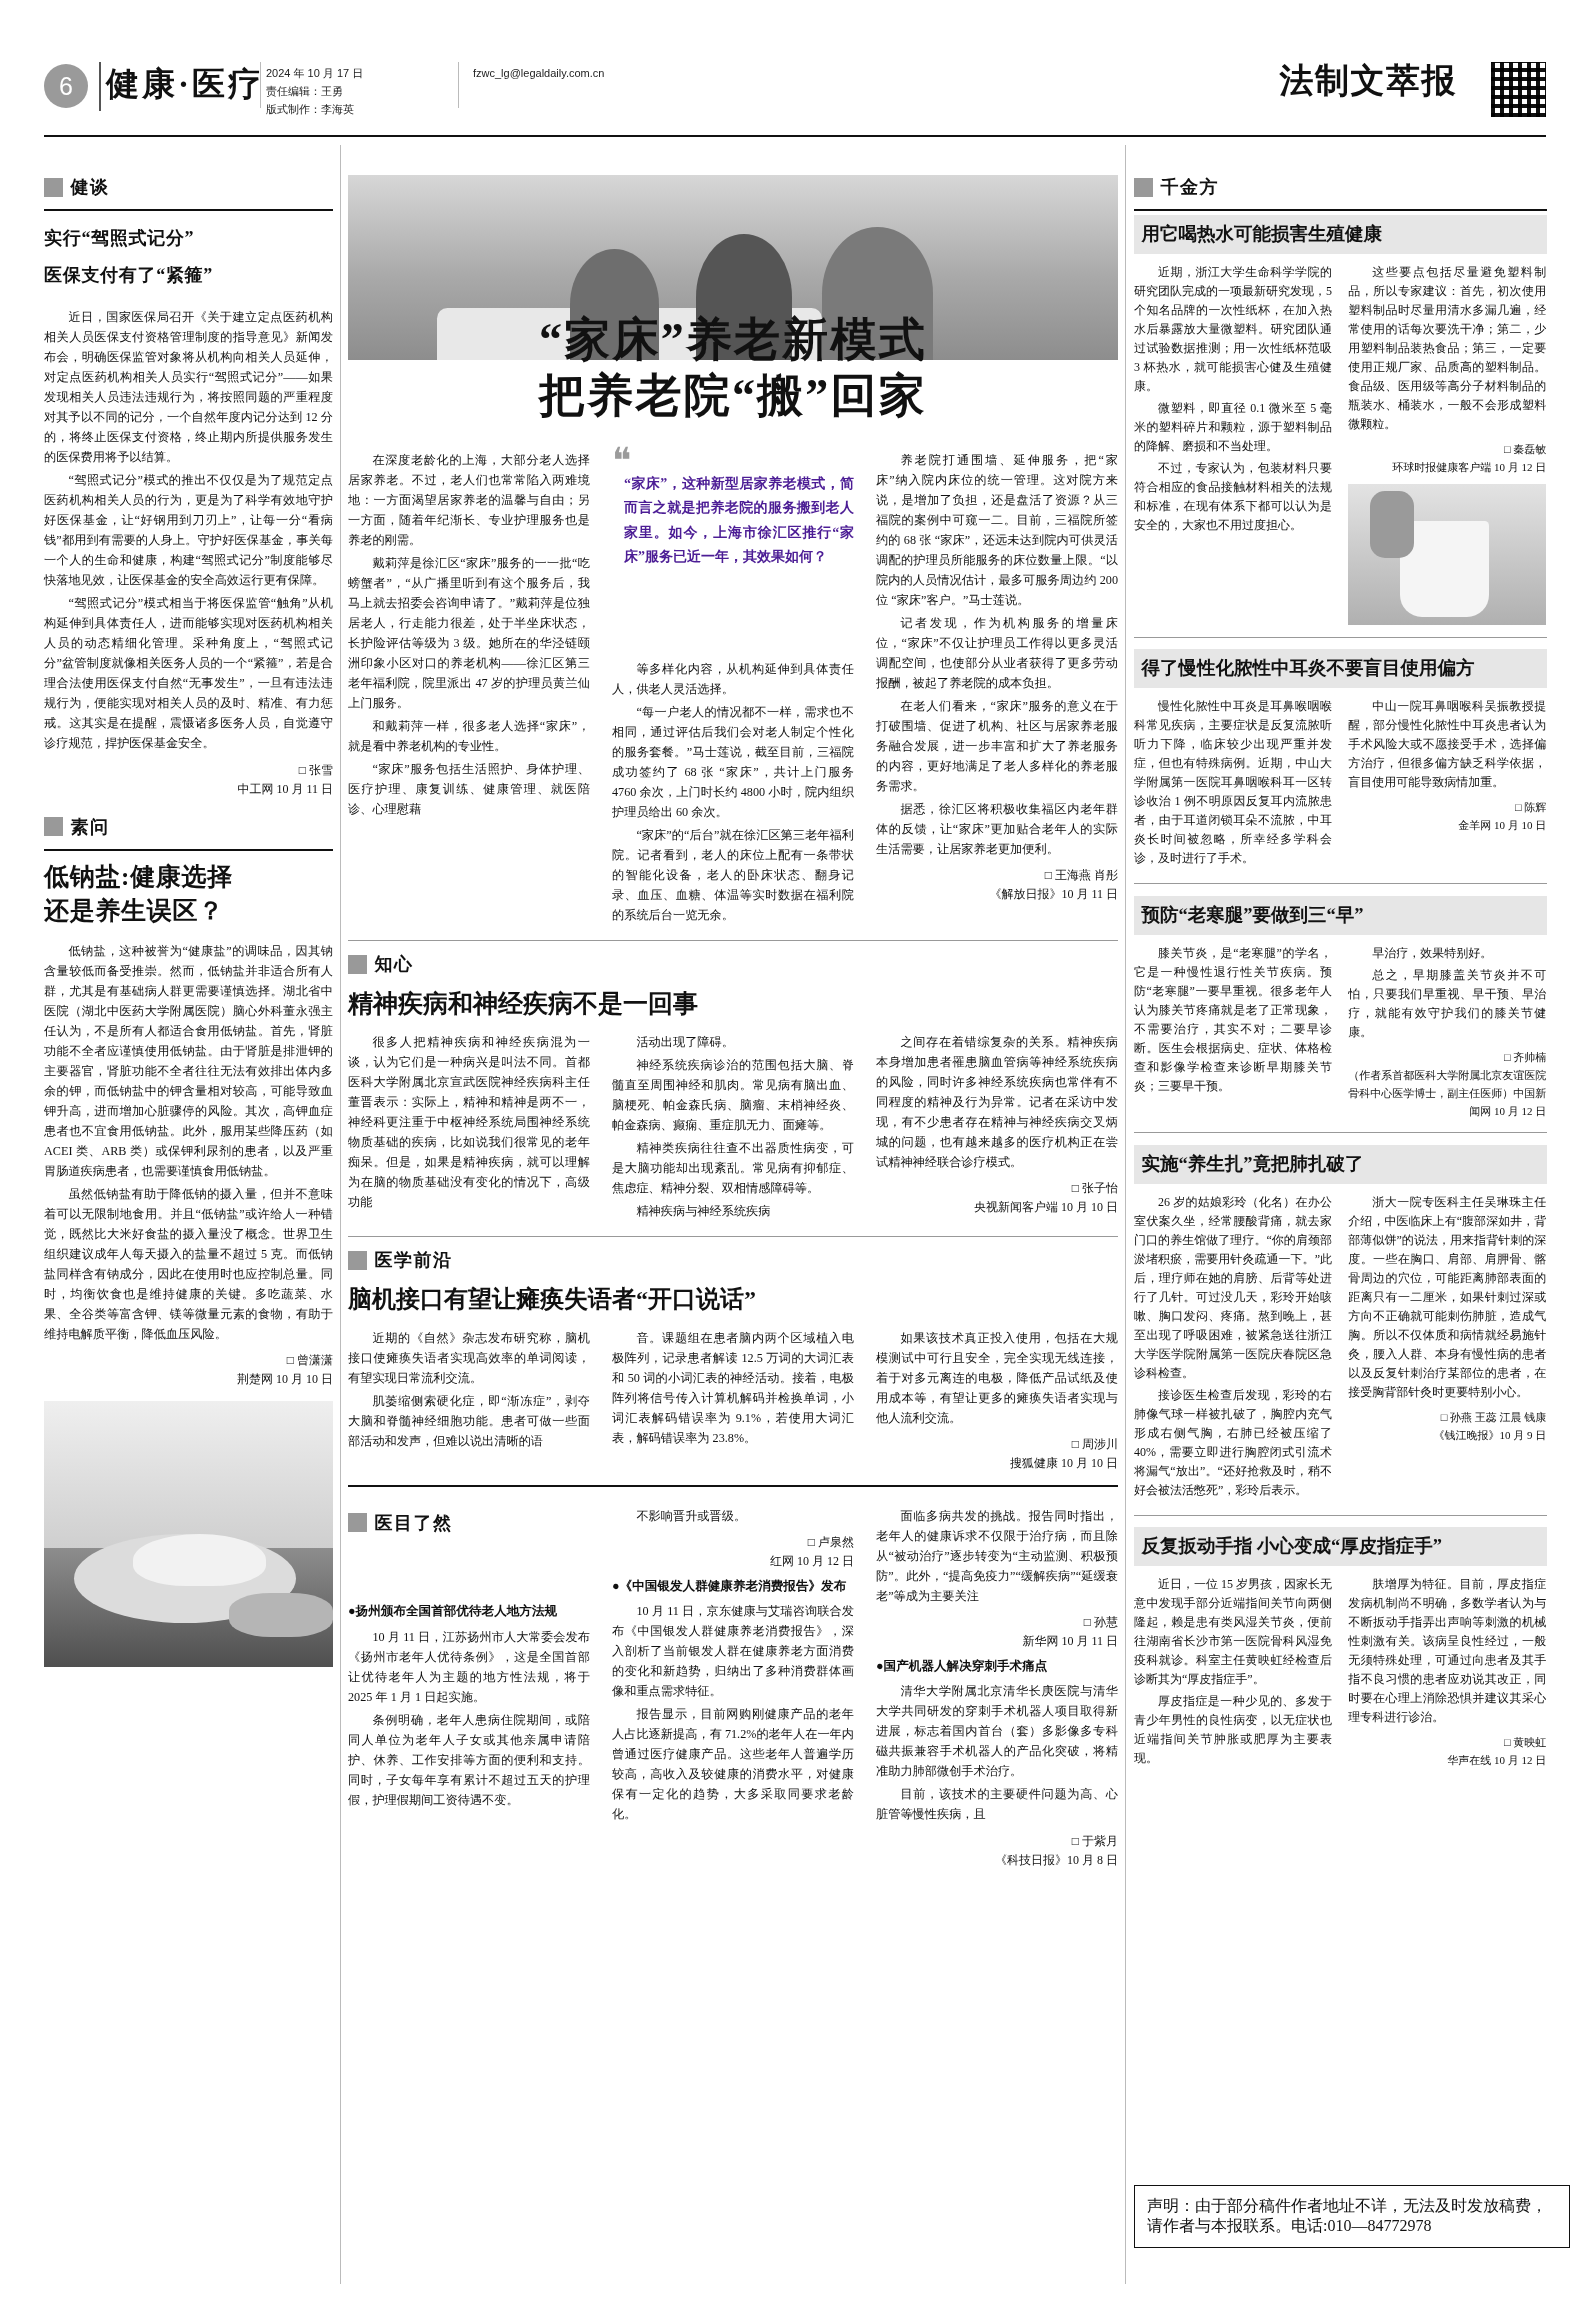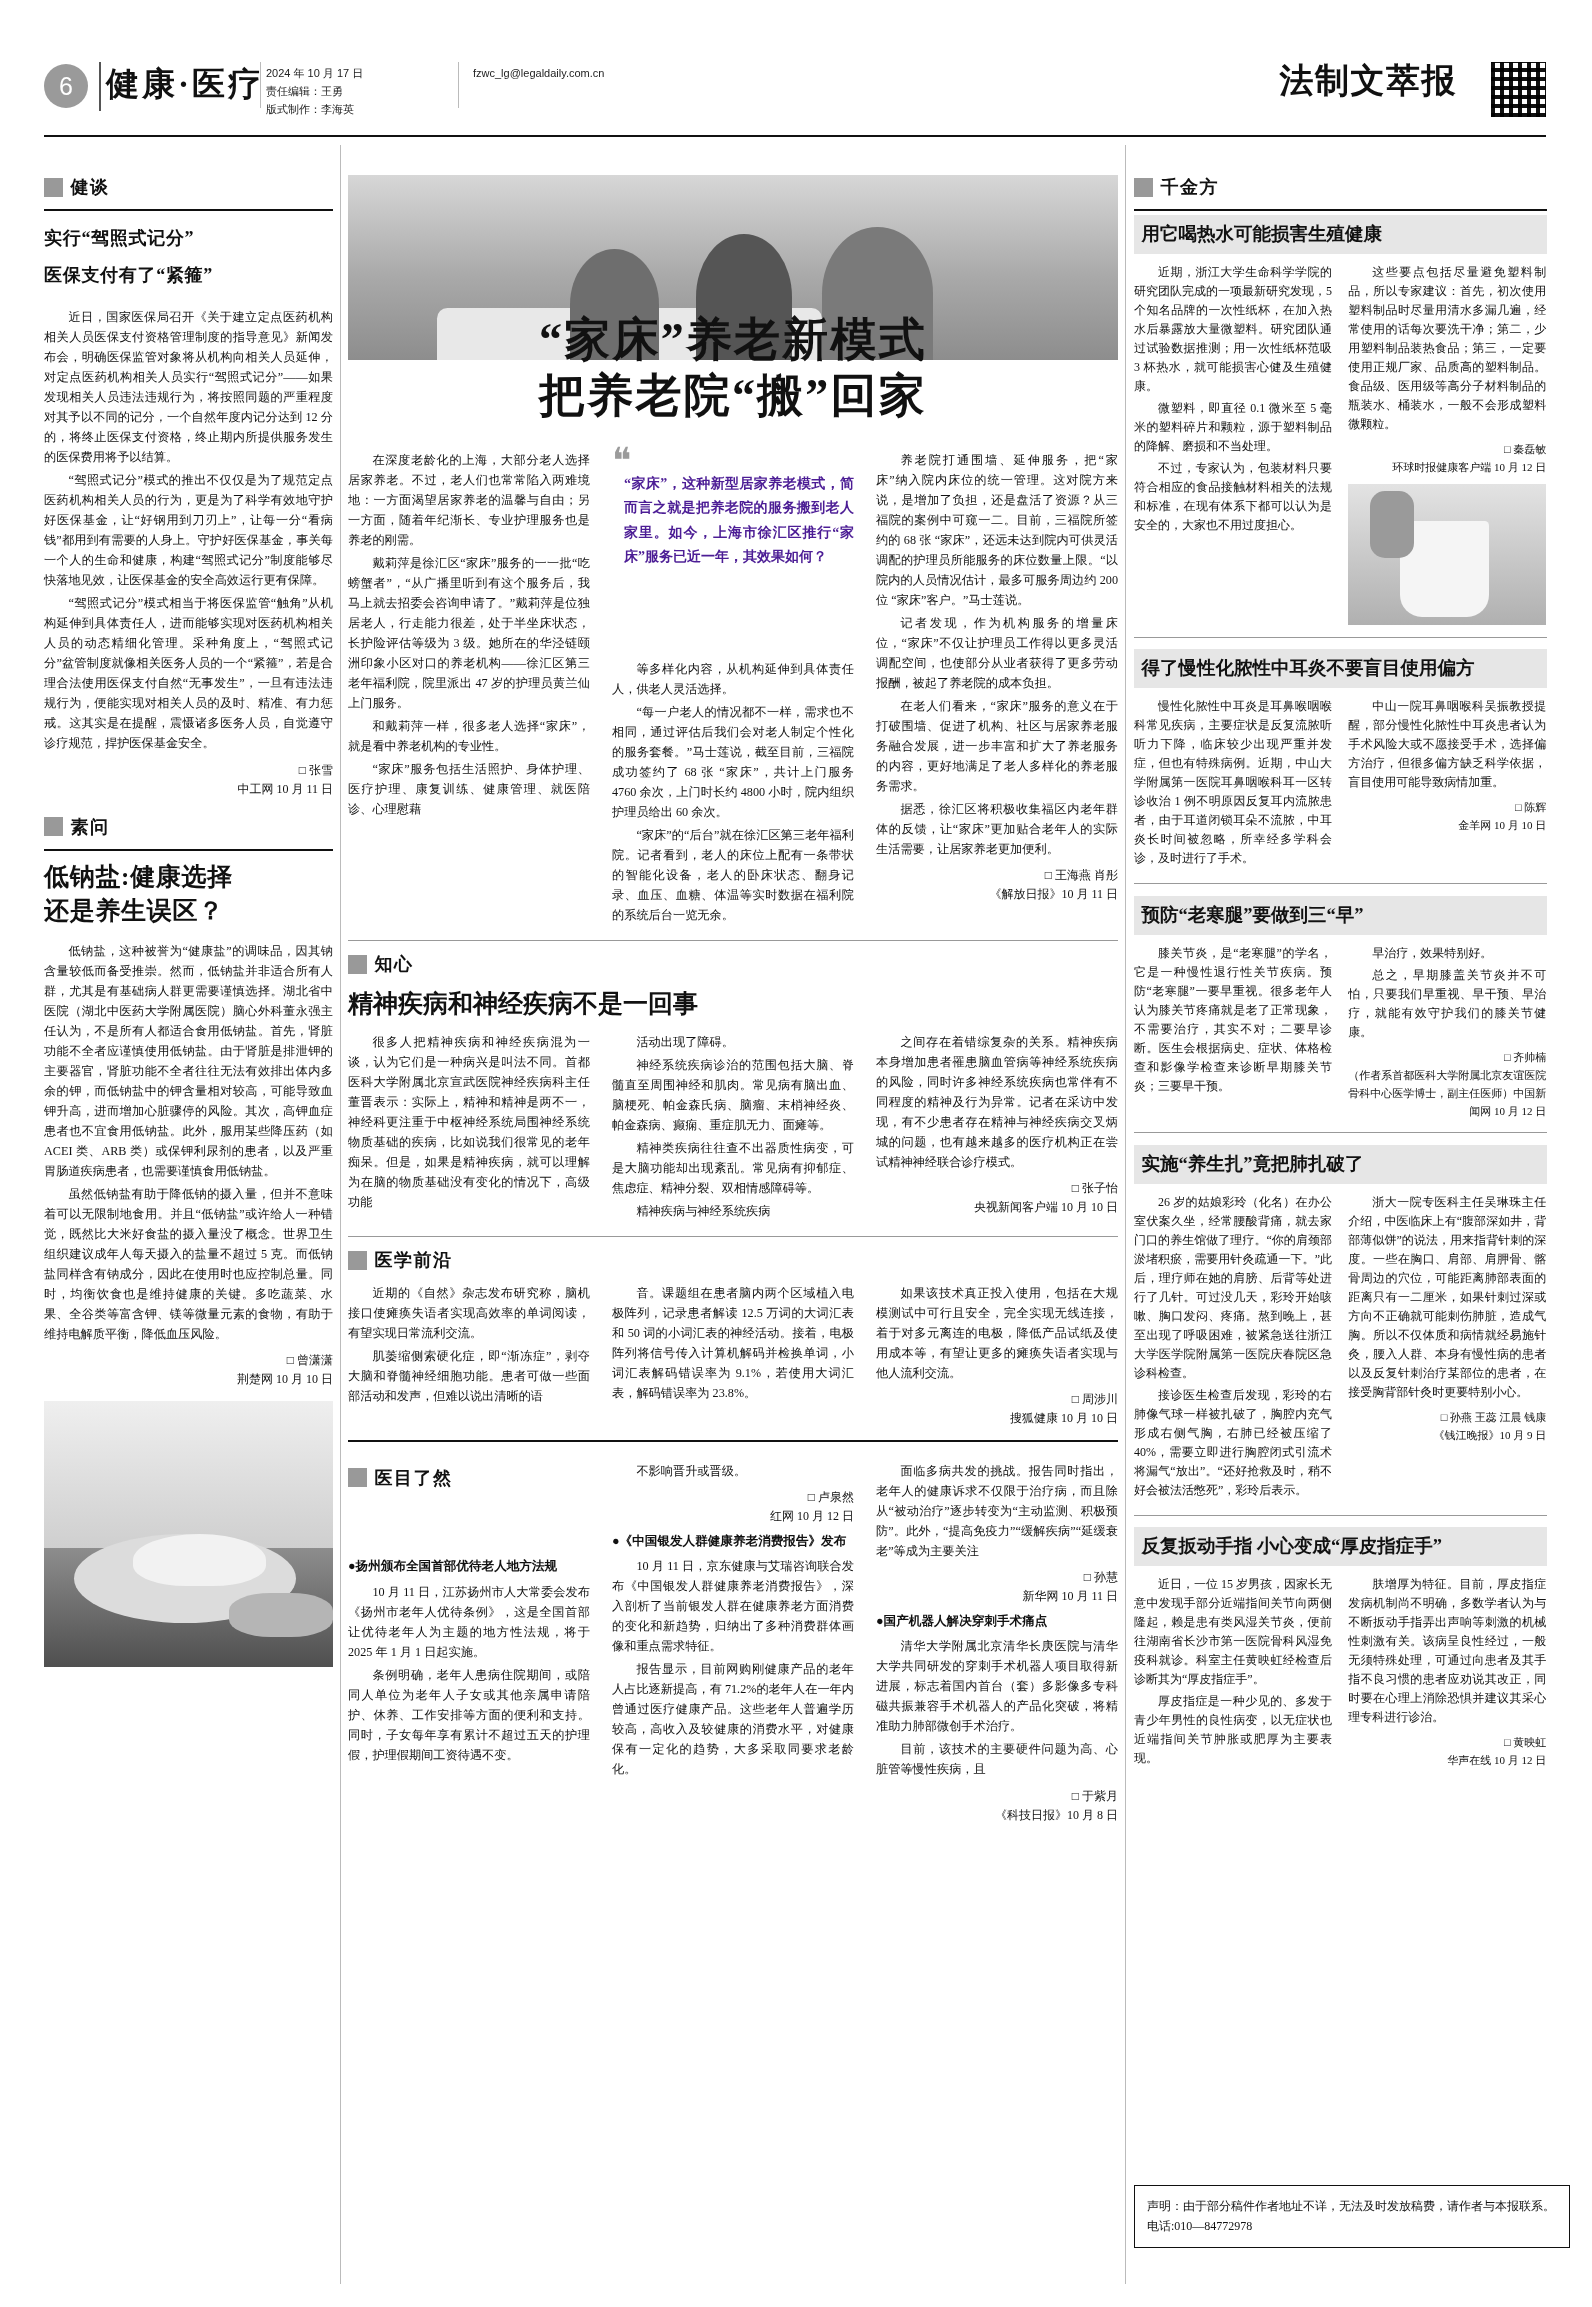--- a/index.html
+++ b/index.html
@@ -77,21 +77,21 @@
   .rtitle{font-size:18.5px;font-weight:bold;line-height:27px;background:#e6e6e6;padding:6px 7.4px;margin:0 0 9px 0;}
   .rbody{font-size:12px;line-height:19px;text-align:justify;}
   .rbody p{margin:0 0 3px 0;text-indent:2em;}
   .rsig{font-size:11px;line-height:18px;text-align:right;margin-top:6px;}
   .hr-thin{height:0.7px;background:#999;margin:12px 0;}
   .hr-dark{height:1.5px;background:#111;margin:12px 0;}
 
   .bullet{font-weight:bold;font-size:12.6px;line-height:21px;margin:4.4px 0;}
   .disclaimer{
     position:absolute;left:1134px;top:2185px;width:410px;border:1.5px solid #111;
-    padding:10.4px 12px;font-size:12px;line-height:20px;
+    padding:10.4px 12px;font-size:16px;line-height:20px;
   }
 </style>
 </head>
 <body>
 
 <div class="page">
 
   <div class="masthead">
     <div class="pagenum">6</div>
     <div class="vbar"></div>
@@ -233,20 +233,21 @@
         </div>
       </div>
     </div>
 
     <div class="hr-thin"></div>
 
     <div class="flag">
       <span class="sq"></span>
       <span class="tx">医学前沿</span>
     </div>
+    <div class="subhead">脑机接口有望让瘫痪失语者“开口说话”</div>
     <div style="display:flex;gap:22px;">
       <div style="width:242px;" class="body">
         <p>近期的《自然》杂志发布研究称，脑机接口使瘫痪失语者实现高效率的单词阅读，有望实现日常流利交流。</p>
         <p>肌萎缩侧索硬化症，即“渐冻症”，剥夺大脑和脊髓神经细胞功能。患者可做一些面部活动和发声，但难以说出清晰的语</p>
       </div>
       <div style="width:242px;" class="body">
         <p>音。课题组在患者脑内两个区域植入电极阵列，记录患者解读 12.5 万词的大词汇表和 50 词的小词汇表的神经活动。接着，电极阵列将信号传入计算机解码并检换单词，小词汇表解码错误率为 9.1%，若使用大词汇表，解码错误率为 23.8%。</p>
       </div>
       <div style="width:242px;" class="body">
         <p>如果该技术真正投入使用，包括在大规模测试中可行且安全，完全实现无线连接，着于对多元离连的电极，降低产品试纸及使用成本等，有望让更多的瘫痪失语者实现与他人流利交流。</p>

